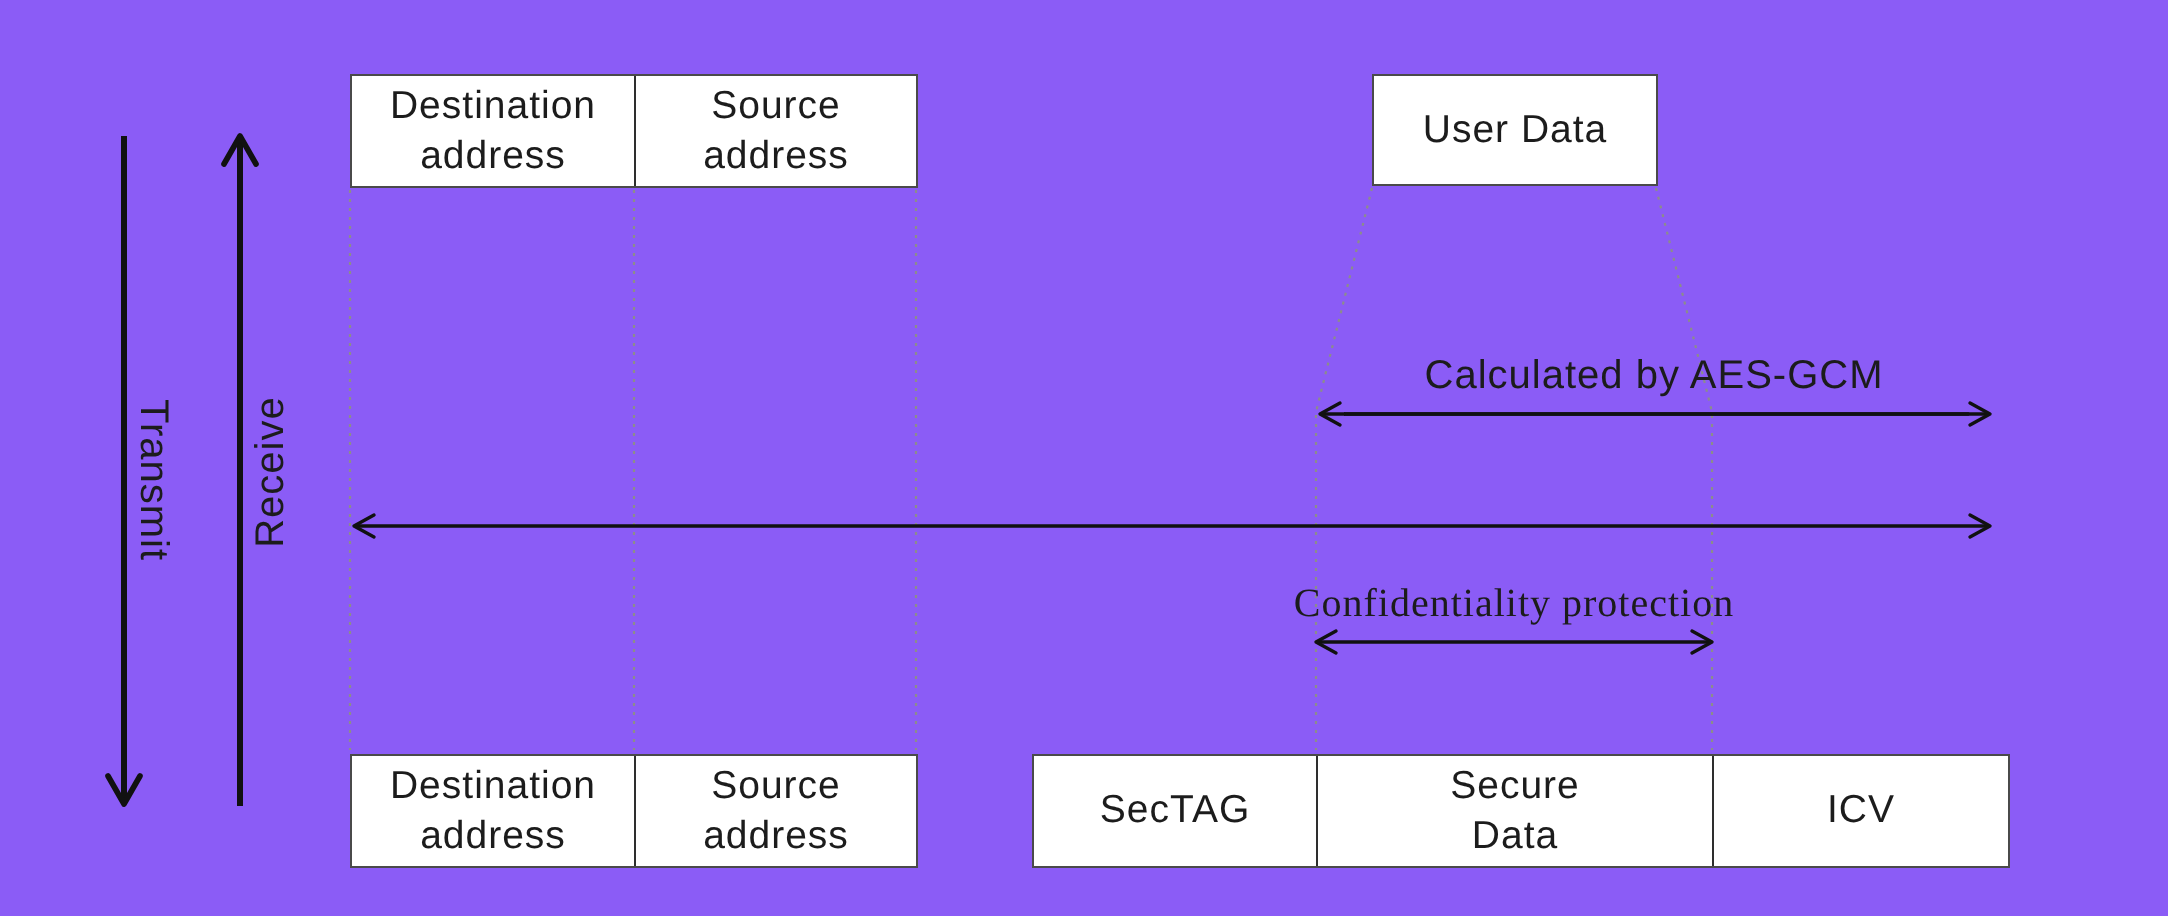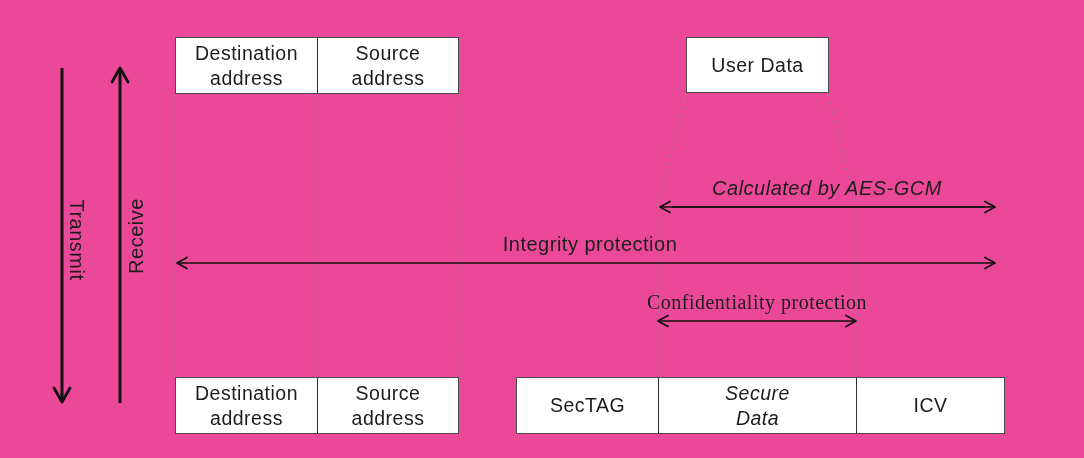--- a/index.html
+++ b/index.html
@@ -1,20 +1,20 @@
 <!DOCTYPE html>
 <html><head>
 <meta charset="utf-8">
 <style>
   html, body { margin: 0; padding: 0; background: #ffffff; }
   #canvas {
     position: relative;
     width: 1084px;
     height: 458px;
-    background: #ec4899;
+    background: #8b5cf6;
     font-family: "Liberation Sans", sans-serif;
     color: #1c1c1c;
     overflow: hidden;
   }
   #lines { position: absolute; left: 0; top: 0; }
   .boxrow {
     position: absolute;
     display: flex;
     border: 1px solid #4a4a4a;
     box-sizing: border-box;
@@ -122,29 +122,28 @@
     <div class="cell" style="width:140px;">
       <span>Source</span>
       <span>address</span>
     </div>
   </div>
 
   <div class="boxrow" style="left:516px; top:377px; width:489px; height:57px;">
     <div class="cell divider" style="width:142px;">
       <span>SecTAG</span>
     </div>
-    <div class="cell divider" style="width:198px;font-style:italic;">
+    <div class="cell divider" style="width:198px;">
       <span>Secure</span>
       <span>Data</span>
     </div>
     <div class="cell" style="width:147px;align-items:center;">
       <span>ICV</span>
     </div>
   </div>
 
-  <div class="annot" style="left:827px; top:176px;font-style:italic;">Calculated by AES-GCM</div>
-  <div class="annot" style="left:590px; top:232px;">Integrity protection</div>
+  <div class="annot" style="left:827px; top:176px;">Calculated by AES-GCM</div>
   <div class="annot" style="left:757px; top:290px;font-family:Liberation Serif, serif;">Confidentiality protection</div>
 
   <div class="rot cw" style="left:76px; top:240px;">Transmit</div>
   <div class="rot ccw" style="left:136px; top:236px;">Receive</div>
 
 </div>
 
 </body></html>

